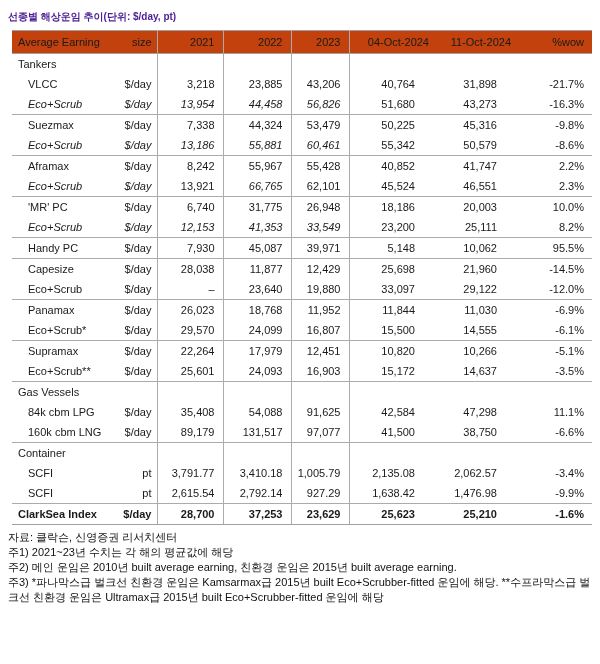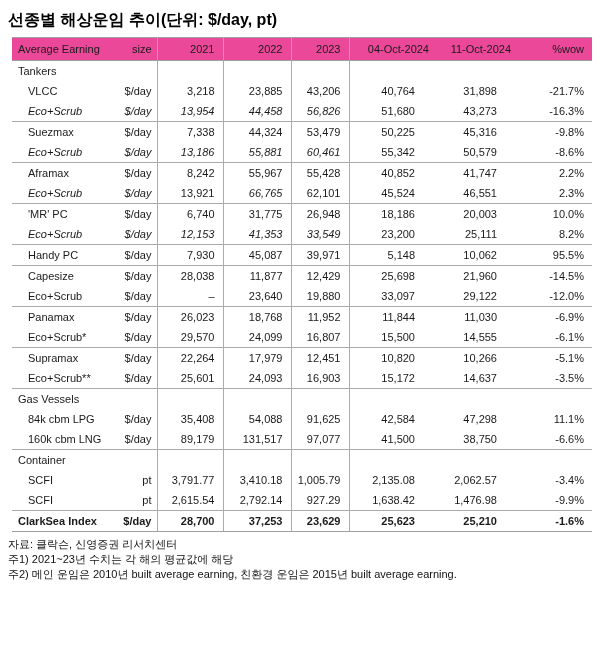--- a/index.html
+++ b/index.html
@@ -7,42 +7,42 @@
     padding: 0;
     width: 600px;
     height: 664px;
     background: #ffffff;
     font-family: "Liberation Sans", sans-serif;
     color: #1a1a1a;
     overflow: hidden;
   }
   .page { padding-top: 8px; }
   .title {
-    font-size: 16px;
+    font-size: 10px;
     font-weight: bold;
-    color: #000000;
+    color: #4c1d95;
     padding: 2px 0 6px 8px;
     letter-spacing: 0;
   }
   table.freight {
     margin-left: 12px;
     width: 580px;
     border-collapse: collapse;
     table-layout: fixed;
   }
   th, td {
     font-size: 11px;
     font-weight: normal;
     padding: 0 8px 0 0;
     white-space: nowrap;
     overflow: hidden;
     color: #1a1a1a;
   }
   thead th {
-    background: #ec4899;
+    background: #c2410c;
     border-top: 1px solid #a0a0a0;
     border-bottom: 1px solid #a0a0a0;
     height: 22px;
   }
   tbody td { height: 20px; }
   .num { text-align: right; }
   .c0 { text-align: left; padding-left: 6px; }
   .c0.indent { padding-left: 16px; }
   .c1 { padding-right: 5px; }
   .vline { border-right: 1px solid #ababab; }
@@ -321,15 +321,16 @@
           <td class="num padw">25,210</td>
           <td class="num">-1.6%</td>
         </tr>
       </tbody>
   </table>
 
   <div class="notes">
     <div>자료: 클락슨, 신영증권 리서치센터</div>
     <div>주1) 2021~23년 수치는 각 해의 평균값에 해당</div>
     <div>주2) 메인 운임은 2010년 built average earning, 친환경 운임은 2015년 built average earning.</div>
+    <div>주3) *파나막스급 벌크선 친환경 운임은 Kamsarmax급 2015년 built Eco+Scrubber-fitted 운임에 해당. **수프라막스급 벌크선 친환경 운임은 Ultramax급 2015년 built Eco+Scrubber-fitted 운임에 해당</div>
   </div>
 
 </div>
 
 </body></html>

